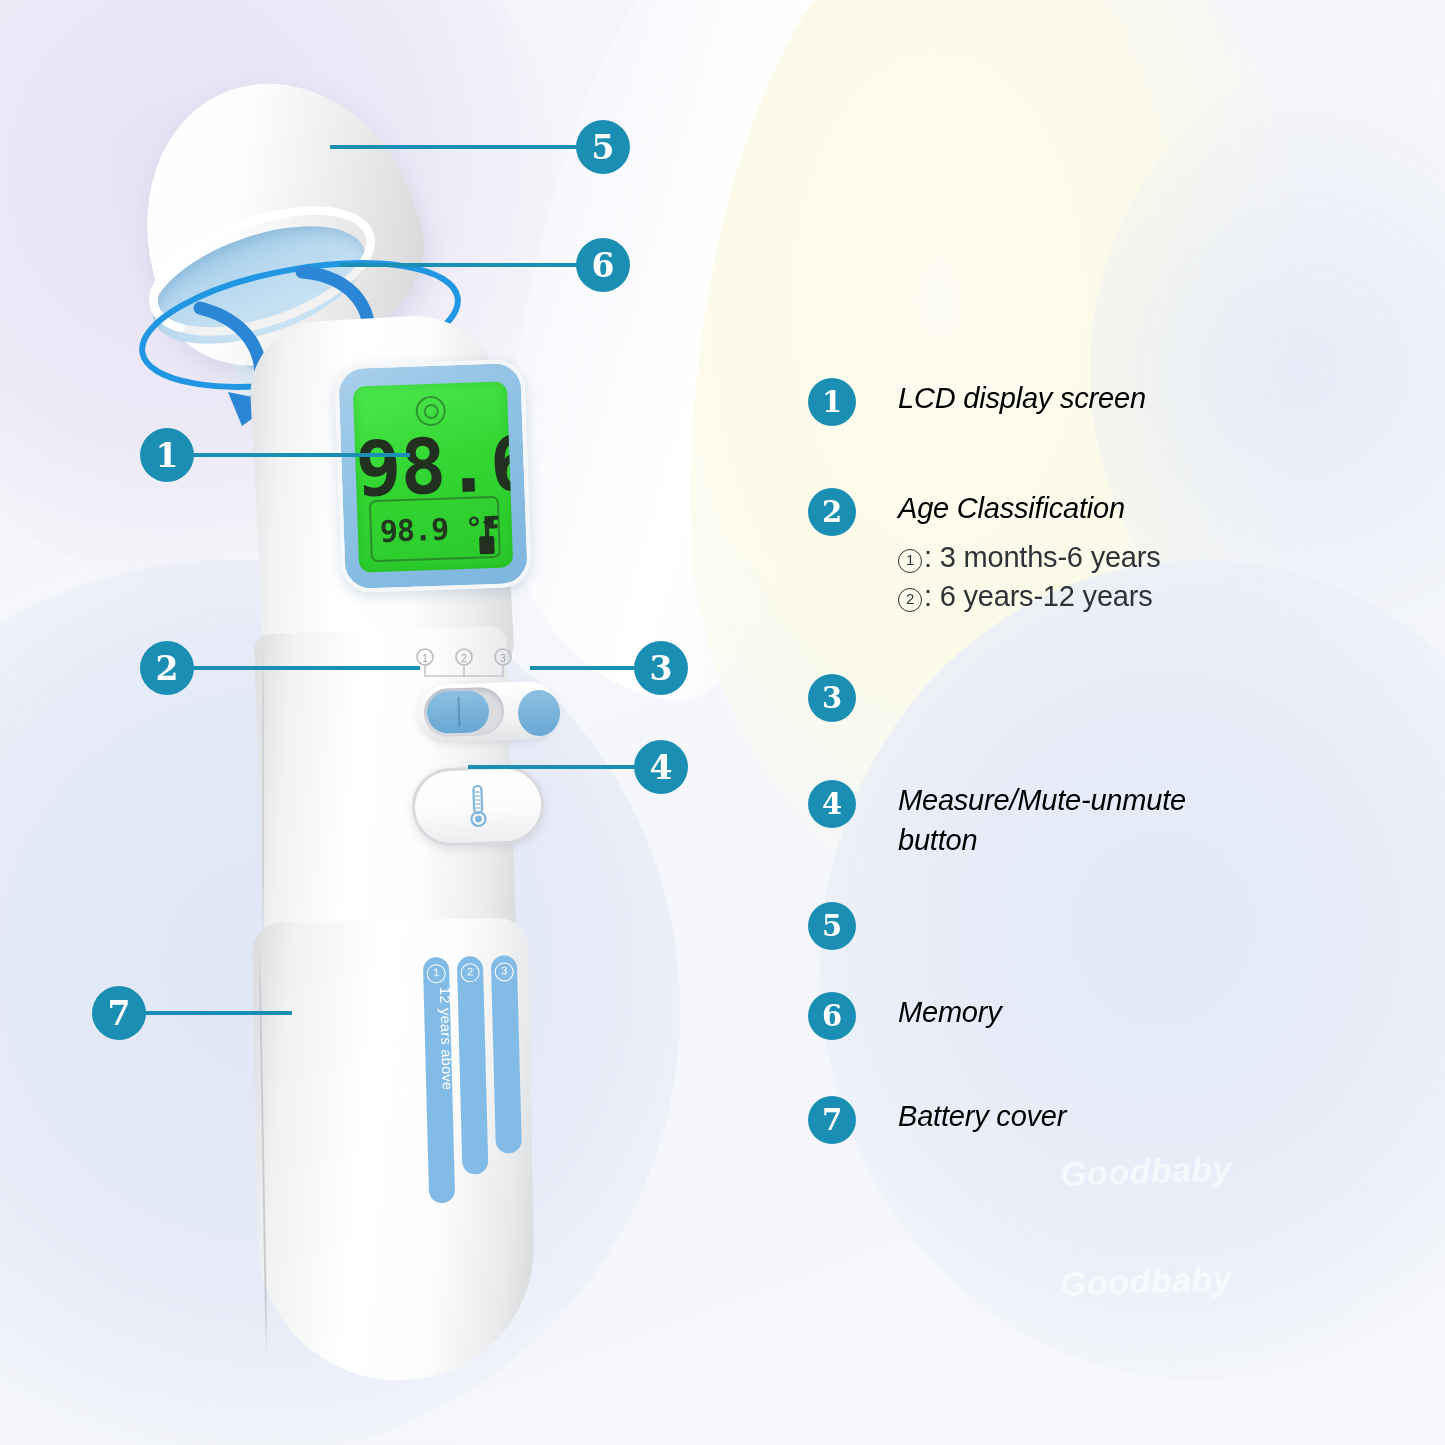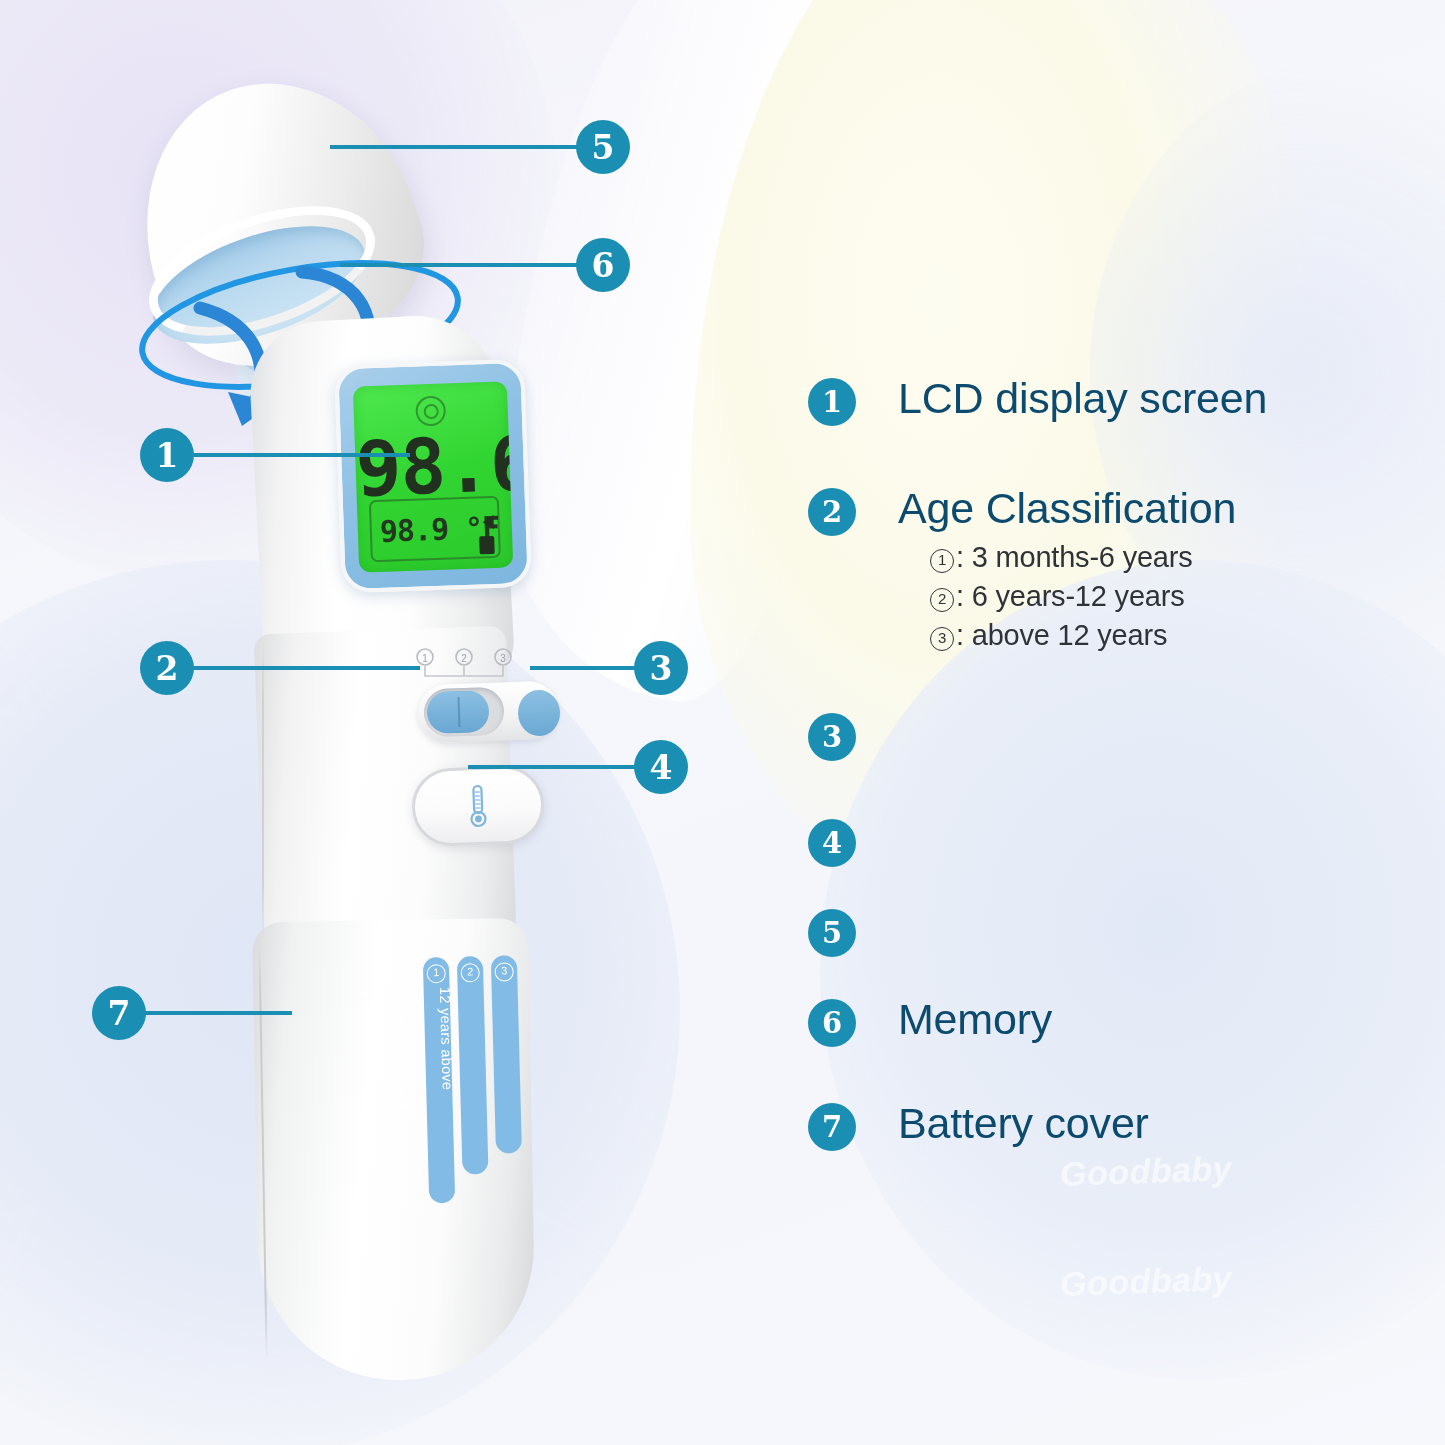--- a/index.html
+++ b/index.html
@@ -249,24 +249,25 @@
   .leg-item{position:relative;display:flex;align-items:flex-start;}
   .leg-num{
     flex:0 0 auto;width:48px;height:48px;border-radius:50%;
     background:#1a8fb3;color:#ffffff;
     font-family:"DejaVu Serif", serif;
     font-size:29px;font-weight:700;
     display:flex;align-items:center;justify-content:center;line-height:1;
   }
   .leg-body{margin-left:42px;}
   .leg-title{
-    font-size:43px;color:#0c4a6e;line-height:40px;letter-spacing:-.2px;
+    font-size:29px;color:#000000;line-height:40px;letter-spacing:-.2px;
     white-space:pre-line;
-  }
-  .leg-sub{margin-top:10px;margin-left:32px;}
+    font-style:italic;
+  }
+  .leg-sub{margin-top:10px;}
   .leg-sub-line{
     font-size:29px;color:#2e3338;line-height:39px;letter-spacing:-.2px;
   }
   .cnum{
     display:inline-block;width:22px;height:22px;line-height:20px;
     border:1.6px solid #2e3338;border-radius:50%;
     font-size:15px;text-align:center;vertical-align:2px;margin-right:2px;
   }
 </style>
 </head>
@@ -413,33 +414,34 @@
       <div class="leg-num">2</div>
       <div class="leg-body">
         <div class="leg-title">Age Classification</div>
         <div class="leg-sub">
           <div class="leg-sub-line">
             <span class="cnum">1</span><span>: 3 months-6 years</span>
           </div>
           <div class="leg-sub-line">
             <span class="cnum">2</span><span>: 6 years-12 years</span>
           </div>
-          <div class="leg-sub-line">
-            <span class="cnum">3</span><span>: above 12 years</span>
-          </div>
         </div>
       </div>
     </div>
 
     <div class="leg-item" style="margin-bottom:58px;">
       <div class="leg-num">3</div>
     </div>
 
     <div class="leg-item" style="margin-bottom:42px;">
       <div class="leg-num">4</div>
+      <div class="leg-body">
+        <div class="leg-title">Measure/Mute-unmute
+button</div>
+      </div>
     </div>
 
     <div class="leg-item" style="margin-bottom:42px;">
       <div class="leg-num">5</div>
     </div>
 
     <div class="leg-item" style="margin-bottom:56px;">
       <div class="leg-num">6</div>
       <div class="leg-body">
         <div class="leg-title">Memory</div>

